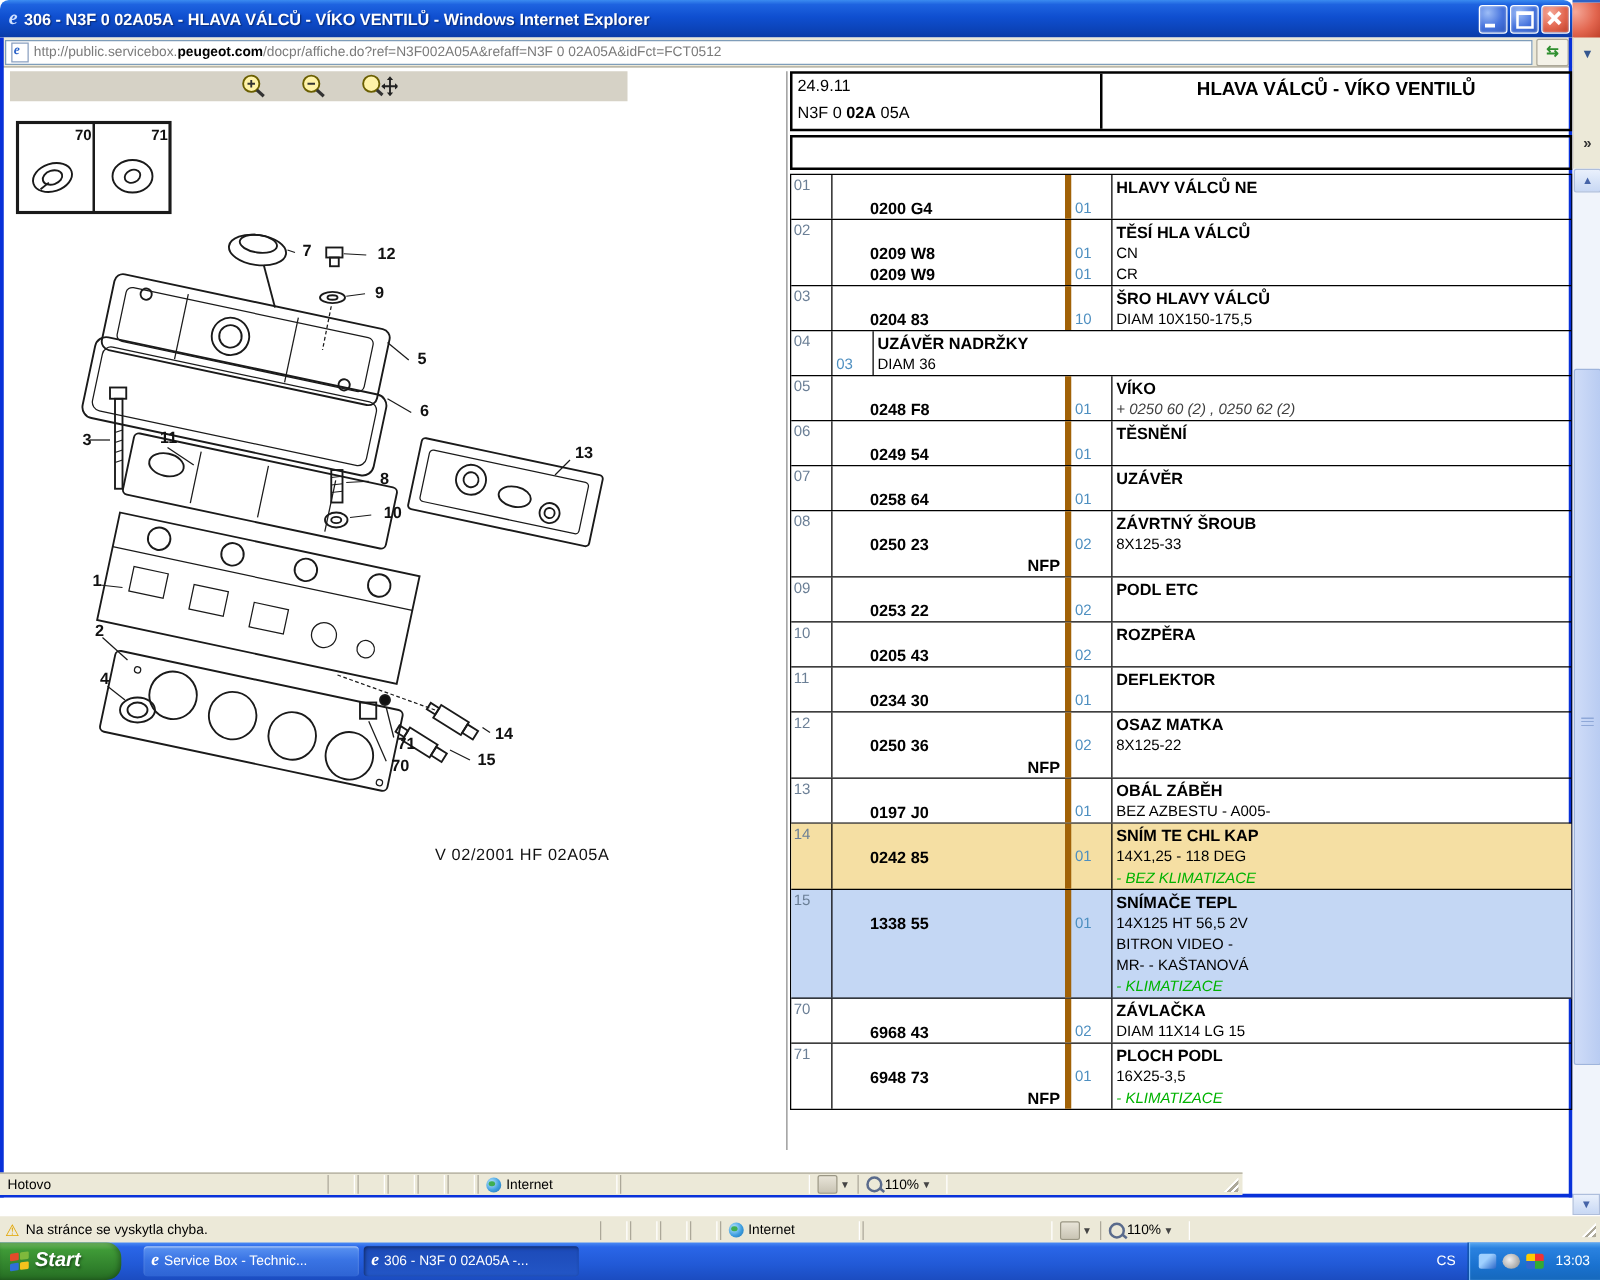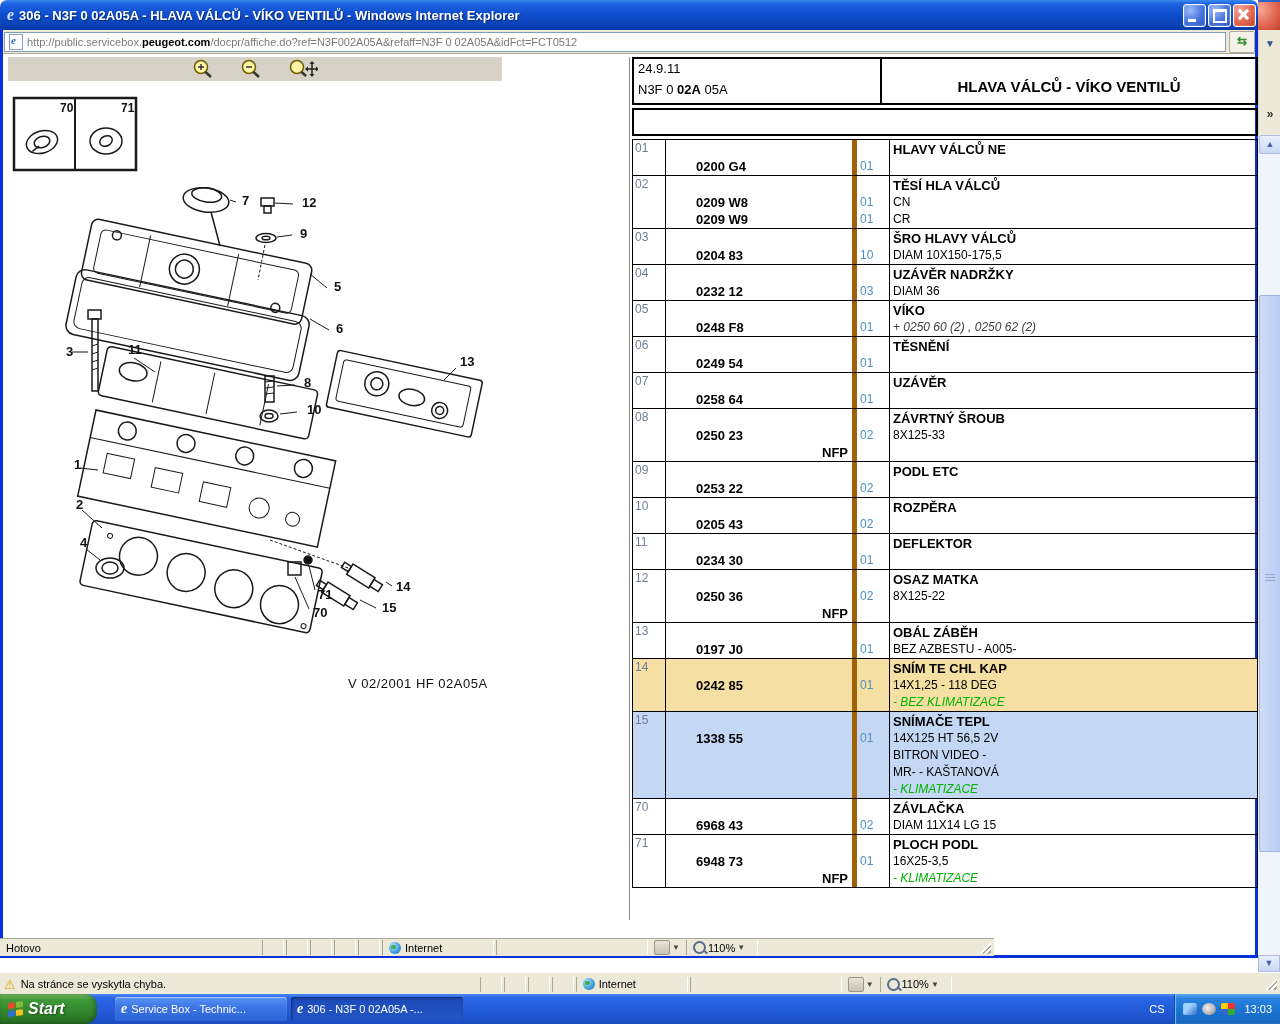--- a/index.html
+++ b/index.html
@@ -74,21 +74,21 @@
   .caption{left:348px;top:676px;font-size:13px;color:#111;letter-spacing:.5px;}
   .legend-num{font-size:12px;font-weight:bold;color:#111;}
   svg text{font-family:"Liberation Sans",sans-serif;font-size:13px;font-weight:600;fill:#111;}
 
   
   .ptable{left:632px;top:57px;width:626px;font-size:12px;color:#000;}
   .pt-header{border:2px solid #000;height:44px;display:flex;}
   .pt-h-left{width:238px;border-right:2px solid #000;padding:2px 4px;font-size:13px;}
   .pt-h-left .code{margin-top:6px;}
   .pt-h-right{flex:1;display:flex;align-items:flex-start;justify-content:center;
-     font-size:15px;font-weight:bold;padding-top:19px;}
+     font-size:15px;font-weight:bold;padding-top:4px;}
   .pt-band{border:2px solid #000;height:24px;margin-top:3px;}
   .pt-body{border:1px solid #000;margin-top:3px;}
   .row{display:flex;border-bottom:1px solid #000;}
   .row:last-child{border-bottom:none;}
   .col{padding-top:1px;}
   .col-ref{width:30px;border-right:1px solid #000;color:var(--refcol);padding-left:2px;}
   .col-pn{width:186px;border-right:5px solid #a16207;}
   .col-qty{width:29px;border-right:1px solid #000;padding-left:3px;color:var(--qtycol);}
   .col-desc{flex:1;padding-left:3px;}
   .ln{height:17px;line-height:17px;white-space:nowrap;overflow:hidden;}
@@ -389,24 +389,20 @@
           <div class="ln q">&nbsp;</div>
           <div class="ln q">10</div>
         </div>
         <div class="col col-desc">
           <div class="ln name">ŠRO HLAVY VÁLCŮ</div>
           <div class="ln plain">DIAM 10X150-175,5</div>
         </div>
       </div>
       <div class="row">
         <div class="col col-ref">04</div>
-        <div class="col col-pn">
-          <div class="ln pn">&nbsp;</div>
-          <div class="ln pn">0232 12</div>
-        </div>
         <div class="col col-qty">
           <div class="ln q">&nbsp;</div>
           <div class="ln q">03</div>
         </div>
         <div class="col col-desc">
           <div class="ln name">UZÁVĚR NADRŽKY</div>
           <div class="ln plain">DIAM 36</div>
         </div>
       </div>
       <div class="row">

